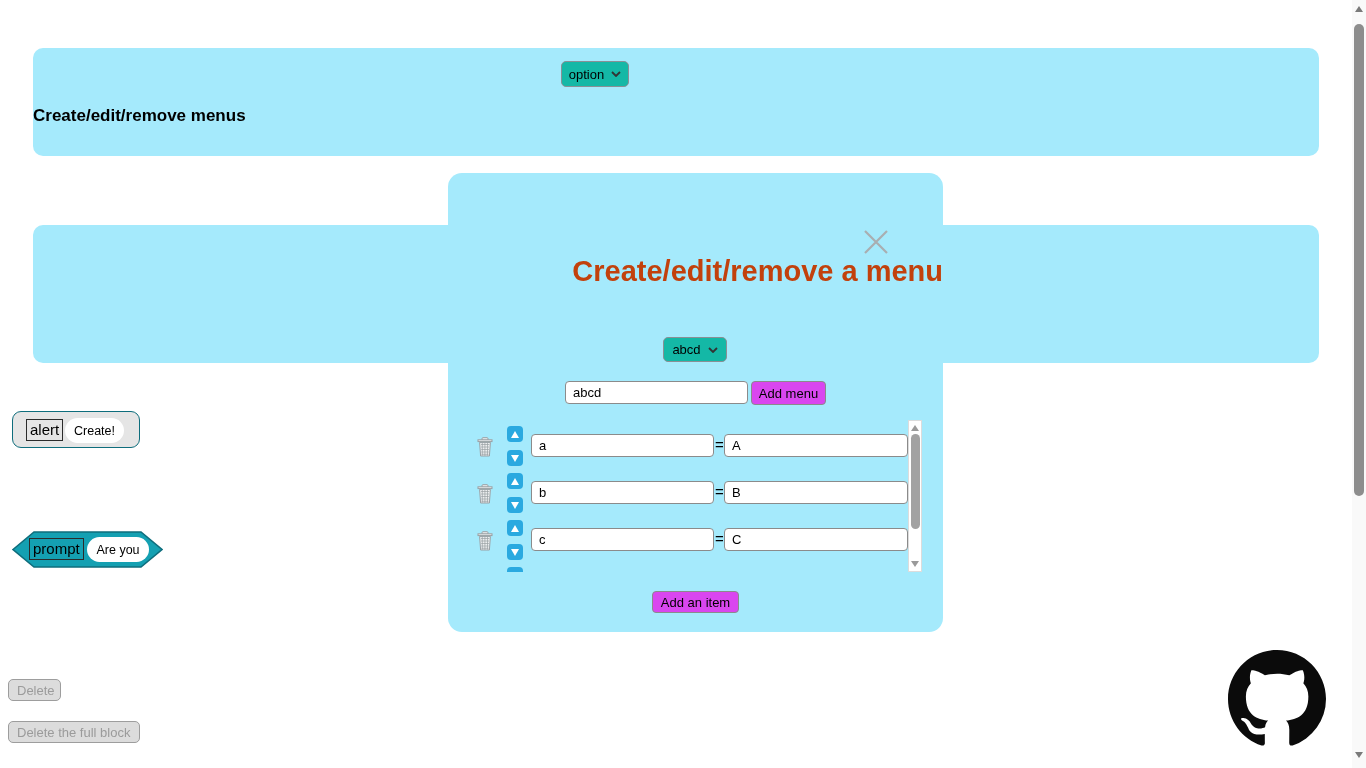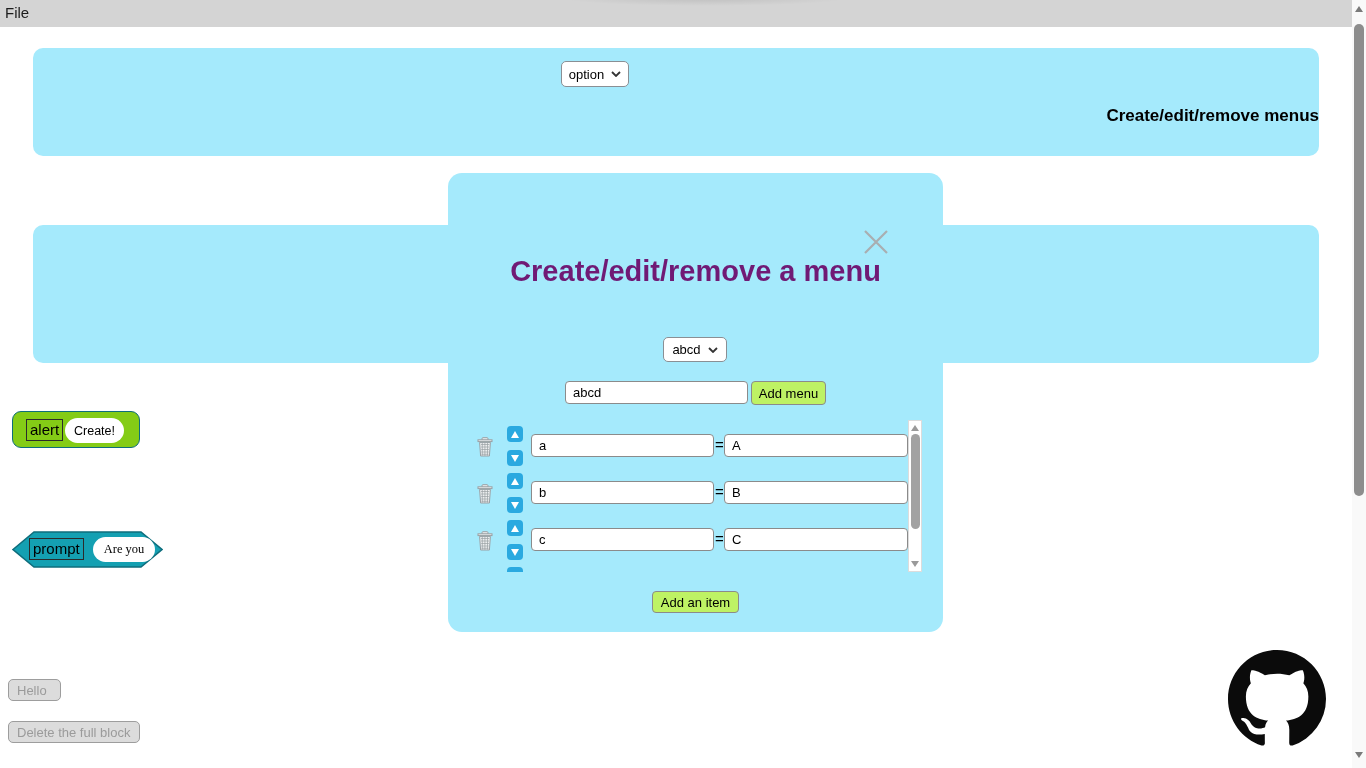--- a/index.html
+++ b/index.html
@@ -14,38 +14,38 @@
   .menubar { left:0; top:0; width:1352px; height:27px; background:#d4d4d4; }
   .menubar .file { position:absolute; left:5px; top:4px; font-size:15px; color:#1c1c1c; }
   .tab-shadow { left:560px; top:-10px; width:290px; height:16px; border-radius:50%;
     background:radial-gradient(ellipse at center, rgba(0,0,0,0.10), rgba(0,0,0,0) 70%); }
 
   
   .banner { background:#a5eafc; border-radius:10px; }
   .modal { background:#a5eafc; border-radius:14px; }
 
   
-  .sel { background:#ffffff; border:1px solid #8a8f94; border-radius:5px;
+  .sel { background:#14b8a6; border:1px solid #8a8f94; border-radius:5px;
     display:flex; align-items:center; justify-content:center; gap:7px;
     font-size:13px; color:#000; cursor:default; }
   .sel svg { display:block; }
 
   
-  .btn { background:#bef264; border:1px solid #8b8b8b; border-radius:4px;
+  .btn { background:#d946ef; border:1px solid #8b8b8b; border-radius:4px;
     font-size:13px; color:#000; display:flex; align-items:center; justify-content:center; }
   .btn-disabled { background:#dcdcdc; border:1px solid #9d9d9d; border-radius:5px;
     font-size:13px; color:#9b9b9b; display:flex; align-items:center; padding-left:8px; }
 
   
   .txt { background:#fff; border:1px solid #8b8b8b; border-radius:4px;
     font-size:13px; color:#000; padding:0 7px; font-family:"Liberation Sans", sans-serif; outline:none; }
 
   
-  .banner-title { font-size:17px; font-weight:bold; color:#000; text-align:right; }
-  .modal-title { font-size:29px; font-weight:bold; color:#701a75; text-align:center; }
+  .banner-title { font-size:17px; font-weight:bold; color:#000; text-align:left; }
+  .modal-title { font-size:29px; font-weight:bold; color:#c2410c; text-align:right; }
 
   
   .rows-clip { overflow:hidden; }
   .row { position:absolute; left:0; width:452px; height:42px; }
   .arrow-btn { position:absolute; width:16px; height:16px; background:#2aa9e0; border-radius:4px;
     display:flex; align-items:center; justify-content:center; }
   .tri-up-w { width:0; height:0; border-left:4.5px solid transparent; border-right:4.5px solid transparent; border-bottom:7px solid #fff; }
   .tri-dn-w { width:0; height:0; border-left:4.5px solid transparent; border-right:4.5px solid transparent; border-top:7px solid #fff; }
   .equals { position:absolute; font-size:15px; color:#000; }
 
@@ -56,44 +56,40 @@
   .tri-dn-g { width:0; height:0; border-left:4.5px solid transparent; border-right:4.5px solid transparent; border-top:6px solid #9a9a9a; }
 
   
   .browser-sb { left:1352px; top:0; width:14px; height:768px; background:#f9f9f9; }
   .browser-sb .thumb { position:absolute; left:2px; top:24px; width:10px; height:472px; background:#8d8d8d; border-radius:6px; }
   .sb-arrow { position:absolute; left:3px; }
   .tri-up-d { width:0; height:0; border-left:4px solid transparent; border-right:4px solid transparent; border-bottom:6px solid #7a7a7a; }
   .tri-dn-d { width:0; height:0; border-left:4px solid transparent; border-right:4px solid transparent; border-top:6px solid #7a7a7a; }
 
   
-  .block-cmd { left:12px; top:411px; width:128px; height:37px; background:#84cc16;
+  .block-cmd { left:12px; top:411px; width:128px; height:37px; background:#e5e5e5;
     border:1.5px solid #0e6d7c; border-radius:9px; overflow:hidden; }
   .block-rep { left:12px; top:471px; width:146px; height:37px; background:#14a0b2;
     border:1.5px solid #0e6d7c; border-radius:18.5px; overflow:hidden; }
   .block-pred { left:12px; top:531px; width:151px; height:37px; }
   .blk-label { position:absolute; border:1px solid #2b2b2b; font-size:15px; color:#000;
     padding:0 3px; line-height:20px; top:7px; }
   .blk-pill { position:absolute; top:6px; height:25px; background:#fff; border-radius:12.5px;
     font-size:12.5px; color:#000; display:flex; align-items:center; justify-content:center; }
 
   
   .close-x { cursor:pointer; }
 
   .trash { cursor:pointer; }
 </style>
 </head>
 <body>
 
 <div id="screen">
 
-  <div class="abs menubar">
-    <div class="abs tab-shadow"></div>
-    <span class="file">File</span>
-  </div>
 
   <div class="abs banner" style="left:33px; top:48px; width:1286px; height:108px;">
     <div class="abs sel" style="left:528px; top:13px; width:68px; height:26px;">
       <span>option</span>
       <svg width="10" height="6" viewBox="0 0 10 6">
         <path d="M1 1 L5 5 L9 1" stroke="#333" stroke-width="1.8" fill="none"></path>
       </svg>
     </div>
     <div class="abs banner-title" style="left:0; top:58px; width:1286px;">Create/edit/remove menus</div>
   </div>
@@ -198,24 +194,24 @@
     <span class="blk-label" style="left:13px;">alert</span>
     <div class="blk-pill" style="left:52px; width:59px;">Create!</div>
   </div>
 
 
   <div class="abs block-pred">
     <svg width="151" height="37" viewBox="0 0 151 37" style="position:absolute; left:0; top:0;">
       <polygon points="1,18.5 22,1 129,1 150,18.5 129,36 22,36" fill="#14a0b2" stroke="#0e6d7c" stroke-width="1.5"></polygon>
     </svg>
     <span class="blk-label" style="left:17px;">prompt</span>
-    <div class="blk-pill" style="left:81px; width:62px;font-family:Liberation Serif, serif;">Are you</div>
-  </div>
-
-  <div class="abs btn-disabled" style="left:8px; top:679px; width:53px; height:22px;">Hello</div>
+    <div class="blk-pill" style="left:75px; width:62px;">Are you</div>
+  </div>
+
+  <div class="abs btn-disabled" style="left:8px; top:679px; width:53px; height:22px;">Delete</div>
   <div class="abs btn-disabled" style="left:8px; top:721px; width:132px; height:22px;">Delete the full block</div>
 
   <svg class="abs" style="left:1227px; top:650px;" width="100" height="98" viewBox="0 0 24 24">
     <path fill="#0b0b0b" d="M12 0C5.37 0 0 5.37 0 12c0 5.31 3.435 9.795 8.205 11.385.6.105.825-.255.825-.57 0-.285-.015-1.23-.015-2.235-3.015.555-3.795-.735-4.035-1.41-.135-.345-.72-1.41-1.23-1.695-.42-.225-1.02-.78-.015-.795.945-.015 1.62.87 1.845 1.23 1.08 1.815 2.805 1.305 3.495.99.105-.78.42-1.305.765-1.605-2.67-.3-5.46-1.335-5.46-5.925 0-1.305.465-2.385 1.23-3.225-.12-.3-.54-1.53.12-3.18 0 0 1.005-.315 3.3 1.23.96-.27 1.98-.405 3-.405s2.04.135 3 .405c2.295-1.56 3.3-1.23 3.3-1.23.66 1.65.24 2.88.12 3.18.765.84 1.23 1.905 1.23 3.225 0 4.605-2.805 5.625-5.475 5.925.435.375.81 1.095.81 2.22 0 1.605-.015 2.895-.015 3.3 0 .315.225.69.825.57A12.02 12.02 0 0024 12c0-6.63-5.37-12-12-12z"></path>
   </svg>
 
   <div class="abs browser-sb">
     <div class="sb-arrow" style="top:6px;">
       <div class="tri-up-d"></div>
     </div>

